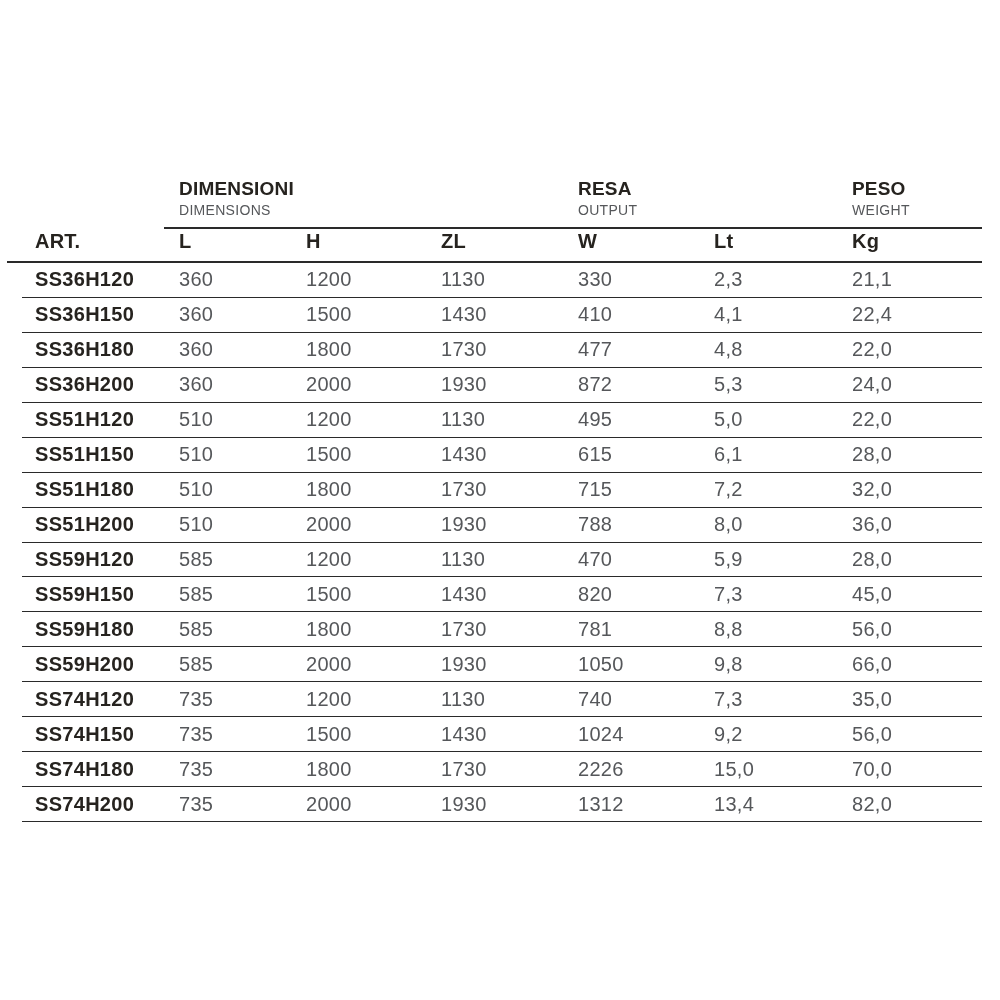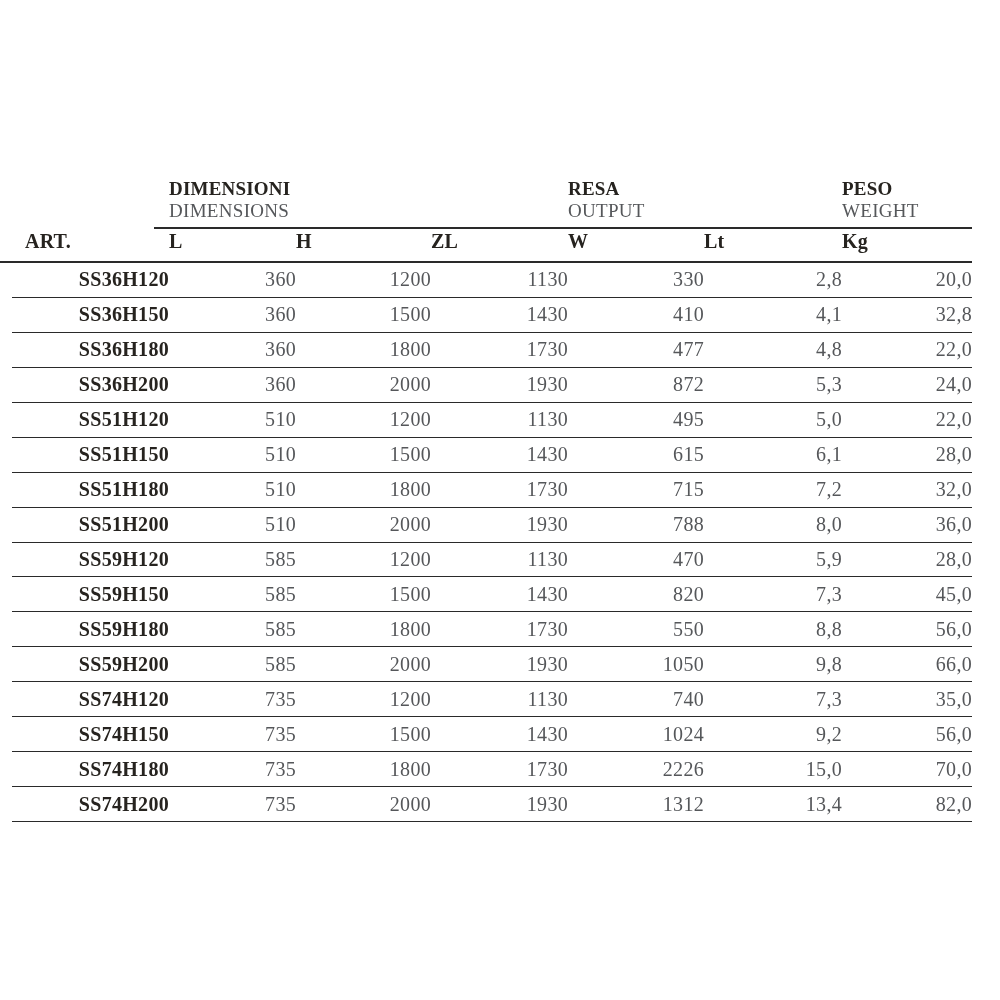--- a/index.html
+++ b/index.html
@@ -6,38 +6,38 @@
     --dark:#26231f;
     --gray:#55575a;
     --line:#2a2a2a;
     --background:#ffffff;
   }
   *{margin:0;padding:0;box-sizing:border-box;}
   html,body{width:1000px;height:1000px;background:var(--background);
     font-family:"Liberation Sans","DejaVu Sans",sans-serif;}
   body{position:relative;overflow:hidden;}
 
-  .spec-table{position:absolute;left:12px;top:175px;width:960px;height:647px;font-family:Liberation Serif, serif;}
+  .spec-table{position:absolute;left:22px;top:175px;width:960px;height:647px;}
 
   
   .group-row{position:absolute;top:2px;left:0;right:0;height:50px;}
   .gh{position:absolute;top:0;}
   .gh-it{font-size:19px;font-weight:700;color:var(--dark);line-height:23px;letter-spacing:.2px;}
-  .gh-en{font-size:19px;font-weight:400;color:var(--gray);line-height:21px;letter-spacing:.3px;}
+  .gh-en{font-size:14px;font-weight:400;color:var(--gray);line-height:21px;letter-spacing:.3px;}
   .group-underline{position:absolute;top:52px;left:142px;right:0;height:1.5px;background:var(--line);}
 
   
   .cols-row{position:absolute;top:55px;left:0;right:0;height:25px;
     display:grid;grid-template-columns:157px 127px 135px 137px 136px 138px 1fr;
     align-items:end;padding-bottom:4px;}
   .cols-row .cell{font-size:20px;font-weight:700;color:var(--dark);letter-spacing:.2px;}
   .head-rule{position:absolute;top:86px;left:-15px;right:0;height:2px;background:var(--line);}
 
   
-  .tbody{position:absolute;top:88px;left:0;right:0;text-align:right;}
+  .tbody{position:absolute;top:88px;left:0;right:0;}
   .trow{display:grid;grid-template-columns:157px 127px 135px 137px 136px 138px 1fr;
     height:34.9375px;align-items:center;border-bottom:1.5px solid var(--line);}
   .cell{white-space:nowrap;}
   .cell.art{padding-left:13px;font-size:20px;font-weight:700;color:var(--dark);letter-spacing:.3px;}
   .cell.num{font-size:20px;font-weight:400;color:var(--gray);letter-spacing:.3px;}
 </style>
 </head>
 <body>
 
 <div class="spec-table">
@@ -71,31 +71,31 @@
 
   <div class="head-rule"></div>
 
   <div class="tbody">
       <div class="trow">
     <div class="cell art">SS36H120</div>
     <div class="cell num">360</div>
     <div class="cell num">1200</div>
     <div class="cell num">1130</div>
     <div class="cell num">330</div>
-    <div class="cell num">2,8</div>
-    <div class="cell num">20,0</div>
+    <div class="cell num">2,3</div>
+    <div class="cell num">21,1</div>
   </div>
       <div class="trow">
     <div class="cell art">SS36H150</div>
     <div class="cell num">360</div>
     <div class="cell num">1500</div>
     <div class="cell num">1430</div>
     <div class="cell num">410</div>
     <div class="cell num">4,1</div>
-    <div class="cell num">32,8</div>
+    <div class="cell num">22,4</div>
   </div>
       <div class="trow">
     <div class="cell art">SS36H180</div>
     <div class="cell num">360</div>
     <div class="cell num">1800</div>
     <div class="cell num">1730</div>
     <div class="cell num">477</div>
     <div class="cell num">4,8</div>
     <div class="cell num">22,0</div>
   </div>
@@ -160,21 +160,21 @@
     <div class="cell num">1430</div>
     <div class="cell num">820</div>
     <div class="cell num">7,3</div>
     <div class="cell num">45,0</div>
   </div>
       <div class="trow">
     <div class="cell art">SS59H180</div>
     <div class="cell num">585</div>
     <div class="cell num">1800</div>
     <div class="cell num">1730</div>
-    <div class="cell num">550</div>
+    <div class="cell num">781</div>
     <div class="cell num">8,8</div>
     <div class="cell num">56,0</div>
   </div>
       <div class="trow">
     <div class="cell art">SS59H200</div>
     <div class="cell num">585</div>
     <div class="cell num">2000</div>
     <div class="cell num">1930</div>
     <div class="cell num">1050</div>
     <div class="cell num">9,8</div>

